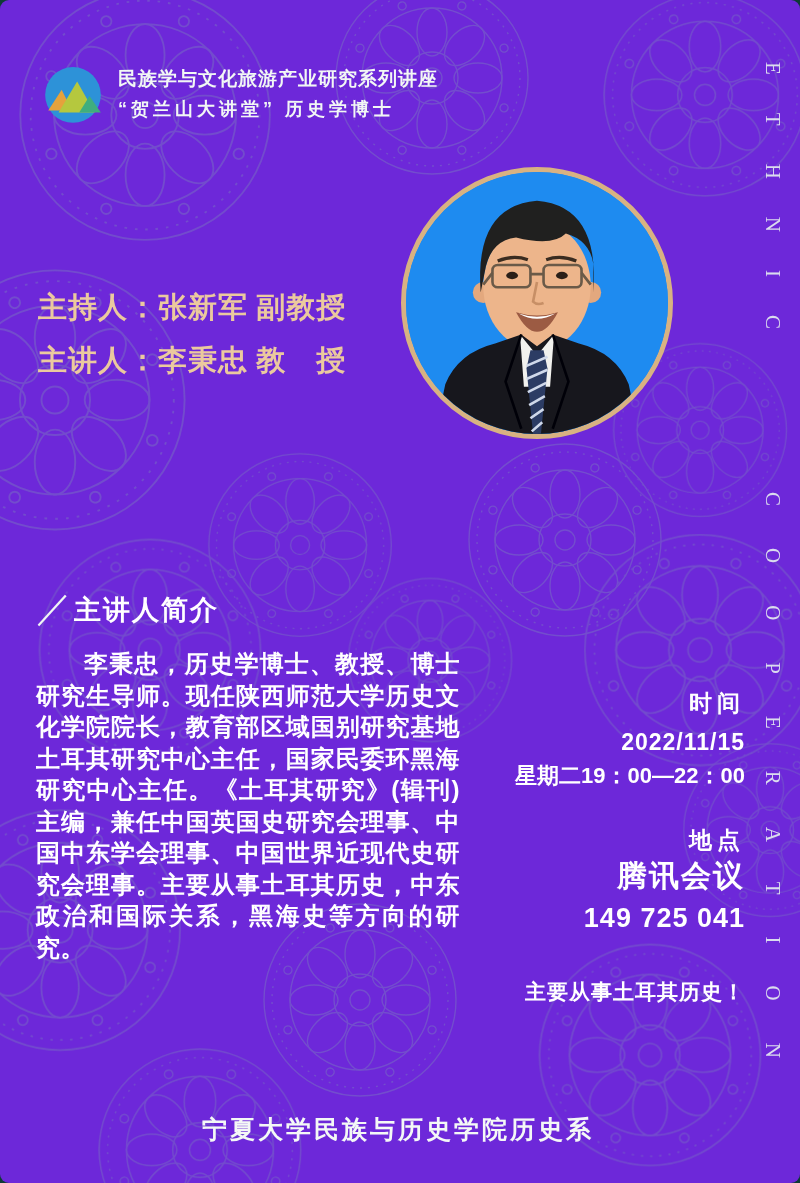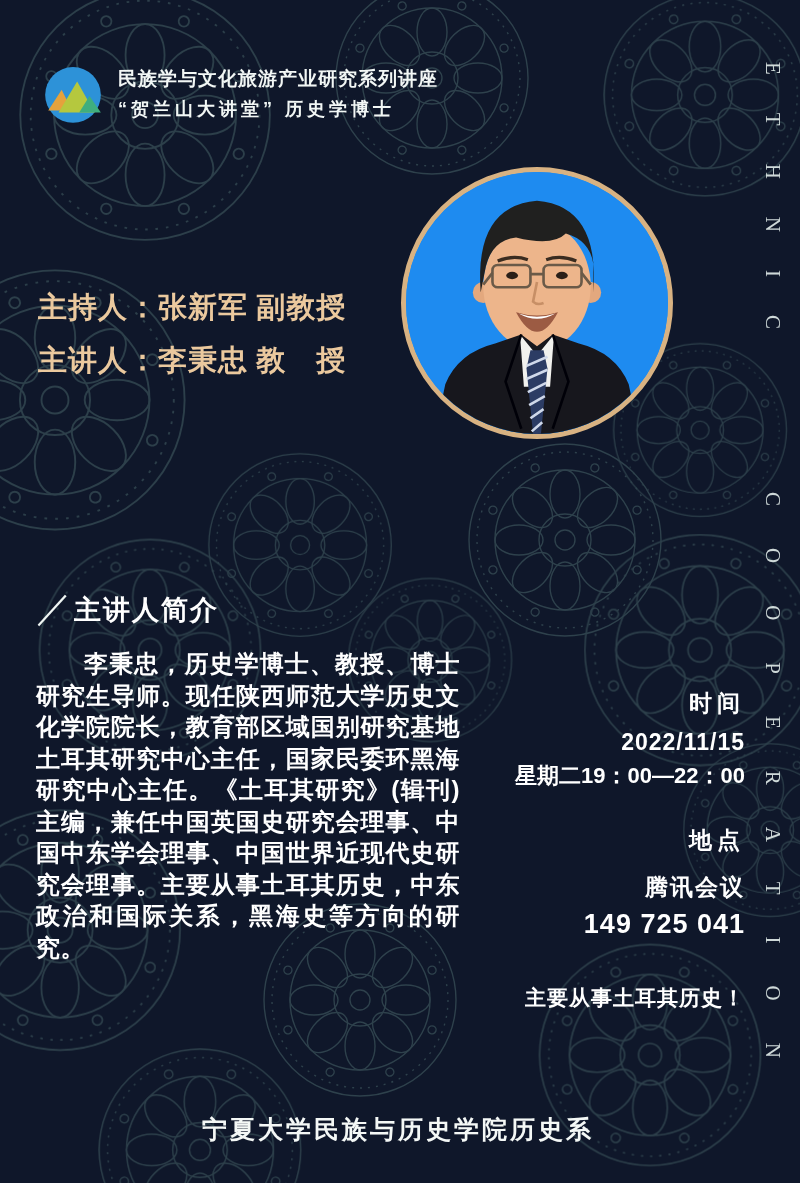--- a/index.html
+++ b/index.html
@@ -1,19 +1,20 @@
 <!DOCTYPE html>
 <html><head>
 <meta charset="utf-8">
 <style>
   html,body{margin:0;padding:0;background:#0e3b36;}
   .poster{
     position:relative;width:800px;height:1183px;overflow:hidden;
-    background:#0f172a;
+    background:#6d28d9;
     font-family:"Liberation Sans","DejaVu Sans",sans-serif;
+    border-radius:9px;
   }
   .bg-deco{position:absolute;left:0;top:0;pointer-events:none;}
 
   
   .header{position:absolute;left:40px;top:64px;display:flex;align-items:flex-start;}
   .logo{width:66px;height:66px;flex:0 0 auto;}
   .header-text{margin-left:12px;color:#f2f7f5;}
   .series-line1{font-size:19px;letter-spacing:1px;font-weight:600;line-height:30px;}
   .series-line2{font-size:18px;letter-spacing:4px;font-weight:600;line-height:30px;}
 
@@ -62,21 +63,21 @@
 
   
   .schedule{
     position:absolute;right:55px;top:688px;width:300px;
     text-align:right;color:#ffffff;font-weight:bold;
   }
   .time-label,.venue-label{font-size:23px;letter-spacing:5px;}
   .date-value{font-size:23px;margin-top:10px;letter-spacing:1px;}
   .time-range{font-size:22px;margin-top:5px;}
   .venue-label{margin-top:34px;}
-  .venue-value{font-size:23px;margin-top:16px;letter-spacing:2px;}
+  .venue-value{font-size:30px;margin-top:0;letter-spacing:2px;}
   .meeting-id{font-size:27px;margin-top:6px;letter-spacing:1px;}
   .welcome{font-size:21px;margin-top:44px;letter-spacing:1px;}
 
   
   .footer{
     position:absolute;left:0;top:1113px;width:796px;text-align:center;
     font-family:"Liberation Serif","DejaVu Serif",serif;
     font-size:25px;font-weight:bold;letter-spacing:3px;color:#f4f8f6;
   }
 </style>

